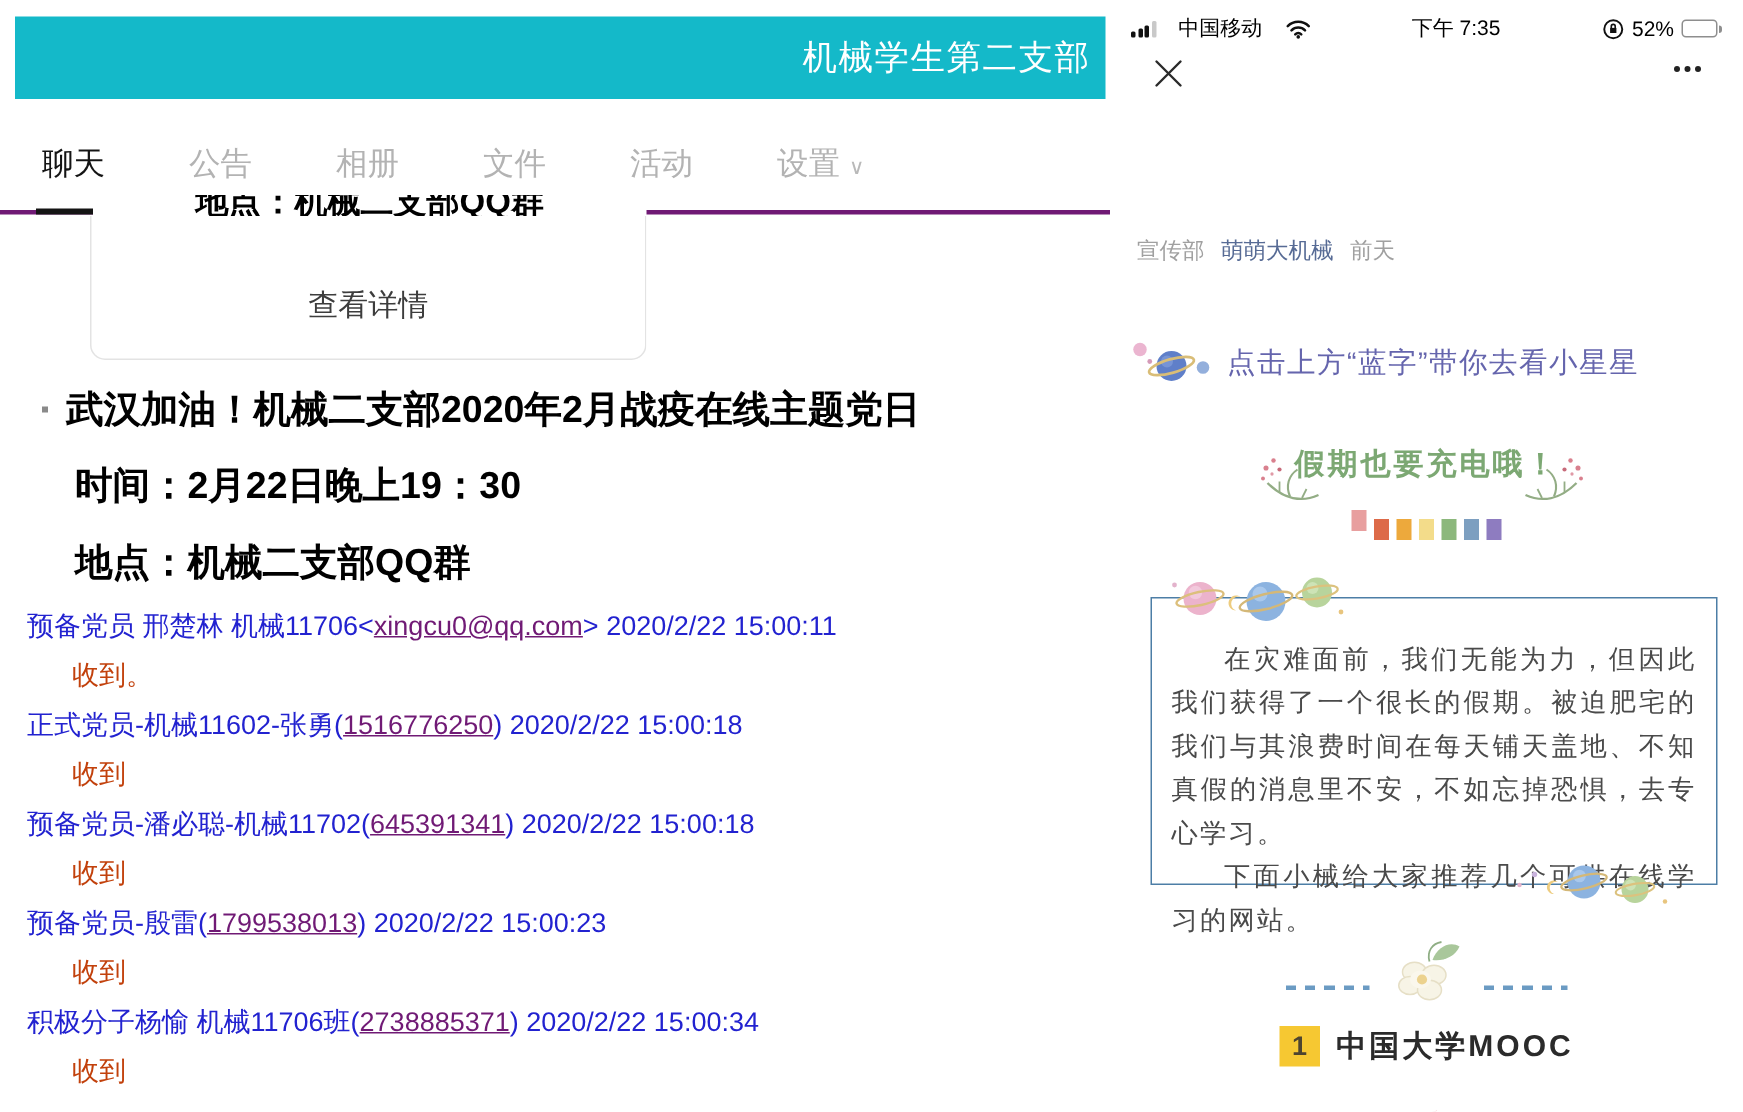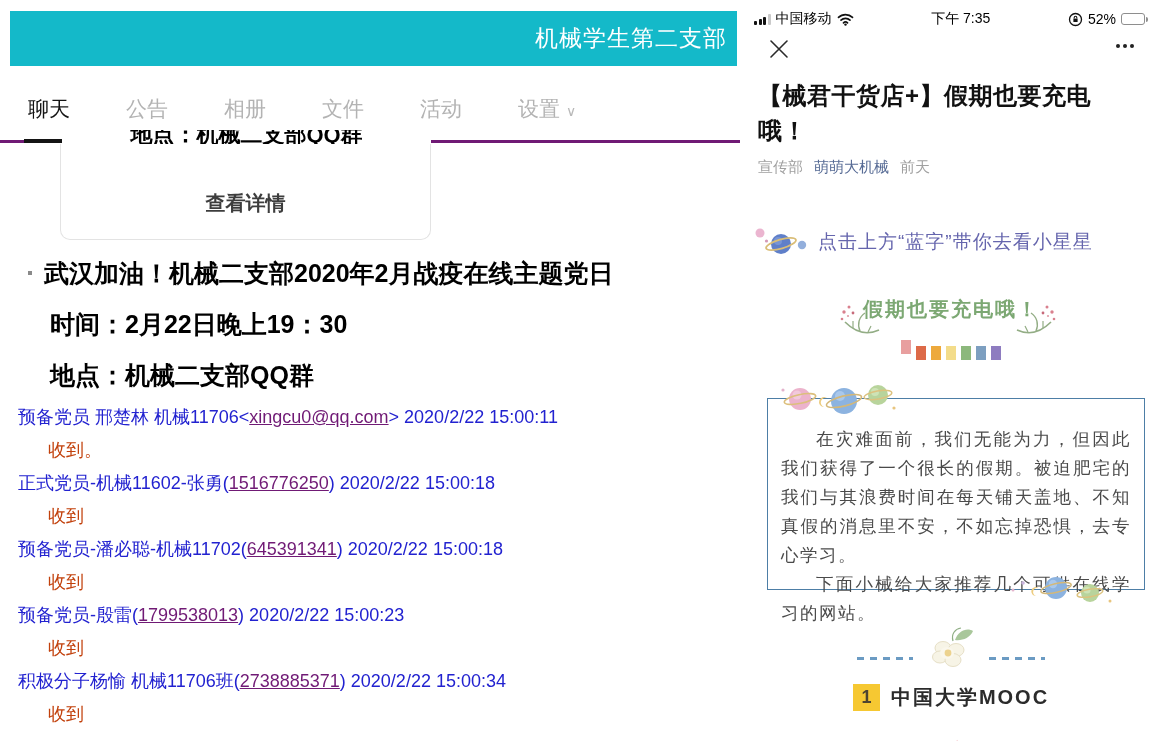--- a/index.html
+++ b/index.html
@@ -19,38 +19,38 @@
   .lp-tab.active{color:#141414;}
   .lp-tab .chev{font-size:14px;color:#b9b9b9;margin-left:6px;}
   .tab-underline{left:24px;top:139px;width:58px;height:4px;background:#141414;}
 
   .lp-clip{left:62px;top:130px;width:369px;height:16px;overflow:hidden;background:#fff;text-align:center;}
   .lp-clip span{display:block;margin-top:-10px;font-size:22px;font-weight:700;color:#000;white-space:nowrap;}
 
   .lp-card{left:60px;top:144px;width:371px;height:96px;background:#fff;
            border:1px solid #e3e3e3;border-top:none;border-radius:0 0 10px 10px;box-sizing:border-box;
            display:flex;align-items:flex-end;justify-content:center;}
-  .lp-card .detail{font-size:20px;color:#3d3d3d;margin-bottom:22px;cursor:pointer;font-weight:bold;}
+  .lp-card .detail{font-size:20px;color:#3d3d3d;margin-bottom:22px;cursor:pointer;}
 
   .lp-ann{left:28px;top:257px;width:700px;font-weight:700;font-size:25px;color:#000;}
   .lp-ann .l1{display:flex;align-items:flex-start;line-height:32px;}
   .bullet{width:4px;height:4px;background:#8a8a8a;margin:14px 12px 0 0;flex:0 0 auto;}
   .lp-ann .l2,.lp-ann .l3{margin:19px 0 0 22px;line-height:32px;}
 
   .lp-msgs{left:18px;top:401px;width:710px;font-size:18px;line-height:33px;}
   .msg-head{color:#2222d0;white-space:nowrap;}
   .msg-head a{color:#701a75;text-decoration:underline;cursor:pointer;}
   .msg-body{color:#c2410c;padding-left:30px;}
 
   
   .rp{left:740px;top:0;width:422px;height:741px;background:#fff;}
   .rp .abs{position:absolute;}
 
   .statusbar{left:14px;top:8px;width:394px;height:22px;display:flex;align-items:center;font-size:14px;font-weight:500;color:#000;}
-  .sb-left{display:flex;align-items:center;gap:5px;}
+  .sb-left{display:flex;align-items:center;gap:15px;}
   .sigbars{display:flex;align-items:flex-end;gap:1.5px;height:11px;}
   .sigbars i{width:3px;border-radius:1px;background:#111;display:block;}
   .sigbars i:nth-child(1){height:4px;} .sigbars i:nth-child(2){height:6px;}
   .sigbars i:nth-child(3){height:8px;} .sigbars i:nth-child(4){height:11px;background:#c9c9c9;}
   .sb-center{flex:1;text-align:center;}
   .sb-right{display:flex;align-items:center;gap:5px;}
   .battery{display:flex;align-items:center;}
   .batt-body{width:24px;height:12px;border:1px solid #8e8e8e;border-radius:3px;padding:1px;box-sizing:border-box;}
   .batt-fill{width:48%;height:100%;background:#1c1c1c;border-radius:1px;}
   .batt-nub{width:2px;height:5px;background:#8e8e8e;border-radius:0 2px 2px 0;margin-left:1px;}
@@ -184,21 +184,20 @@
 
     <svg class="abs rp-nav-close" viewBox="0 0 22 22">
       <path d="M3 3 L19 19 M19 3 L3 19" stroke="#2a2a2a" stroke-width="1.6" stroke-linecap="round"></path>
     </svg>
     <span class="abs rp-nav-more">
         <i></i>
         <i></i>
         <i></i>
       </span>
 
-    <div class="abs rp-title">【械君干货店+】假期也要充电哦！</div>
 
     <div class="abs rp-byline">
       <span>宣传部</span>
       <span class="account">萌萌大机械</span>
       <span>前天</span>
     </div>
 
     <div class="abs rp-green">假期也要充电哦！</div>
 
     <div class="abs rp-lead">

